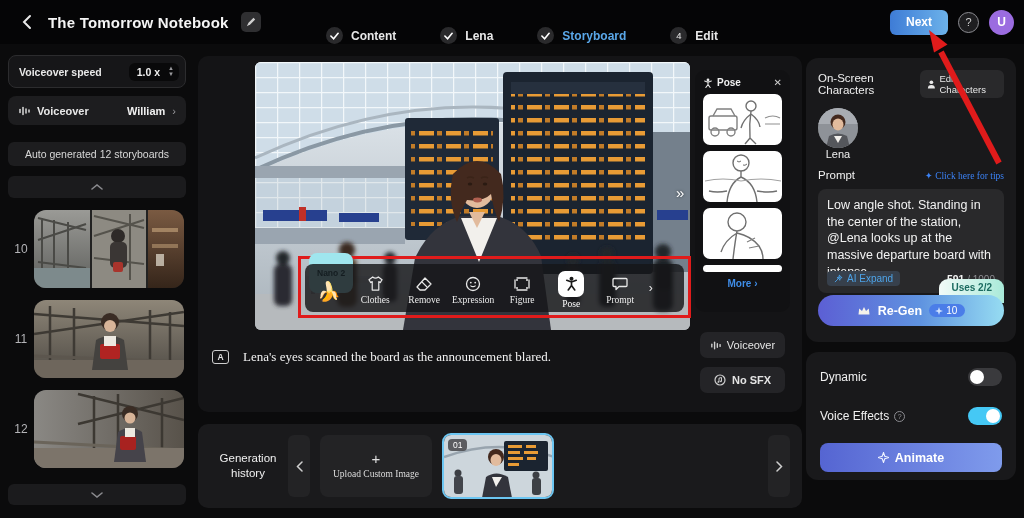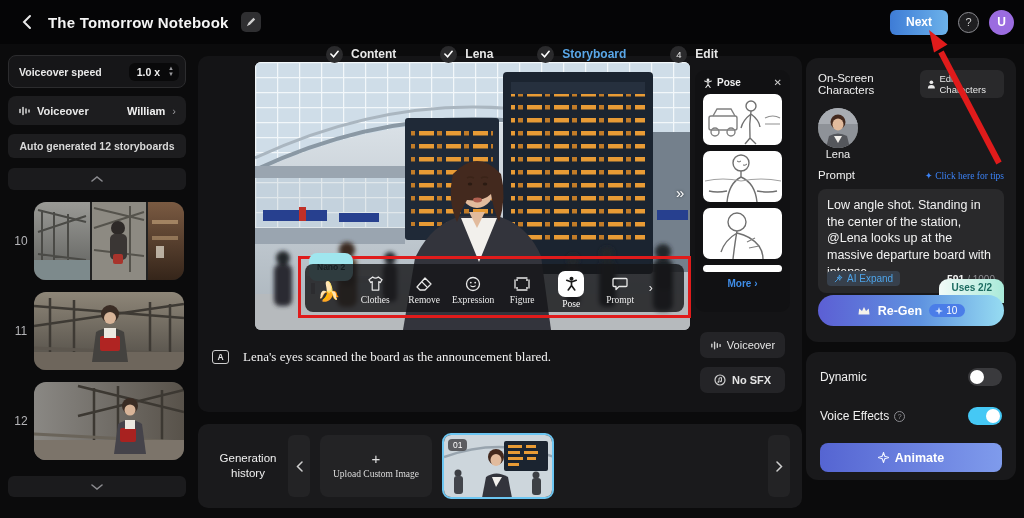--- a/index.html
+++ b/index.html
@@ -4,21 +4,21 @@
 <style>
   * { margin:0; padding:0; box-sizing:border-box; }
   html,body { width:1024px; height:518px; overflow:hidden; }
   body { background:#0b0b0c; font-family:"Liberation Sans", sans-serif; color:#f0f0f0; position:relative; }
 
   
   .topbar { position:absolute; left:0; top:0; width:1024px; height:44px; background:#050506; display:flex; align-items:center; z-index:5; }
   .back-btn { margin-left:16px; width:20px; height:20px; display:flex; align-items:center; justify-content:center; cursor:pointer; }
   .app-title { margin-left:12px; font-size:15px; font-weight:bold; color:#f5f5f5; letter-spacing:.2px; }
   .edit-title-btn { margin-left:12px; width:20px; height:20px; background:#2f2f31; border-radius:5px; display:flex; align-items:center; justify-content:center; font-size:11px; color:#cfcfcf; }
-  .steps { position:absolute; left:326px; top:0; height:44px; display:flex; align-items:center; gap:44px;margin-top:32px; }
+  .steps { position:absolute; left:326px; top:0; height:44px; display:flex; align-items:flex-end; gap:44px; }
   .step { display:flex; align-items:center; gap:8px; }
   .step-circle { width:17px; height:17px; border-radius:50%; background:#2a2a2c; display:flex; align-items:center; justify-content:center; font-size:9.5px; color:#e8e8e8; }
   .step-label { font-size:12px; font-weight:bold; color:#e8e8e8; }
   .step.active .step-label { color:#5aa7e8; }
   .topbar-right { position:absolute; right:10px; top:0; height:44px; display:flex; align-items:center; gap:10px; }
   .next-btn { width:58px; height:25px; border-radius:6px; background:linear-gradient(90deg,#3e7cd6,#6cb2ea); border:none; color:#fff; font-size:12px; font-weight:bold; font-family:"Liberation Sans",sans-serif; cursor:pointer; }
   .help-btn { width:21px; height:21px; border-radius:50%; background:#1e1e20; border:1.5px solid #8d8d92; color:#cfcfcf; font-size:11px; display:flex; align-items:center; justify-content:center; }
   .avatar-chip { width:25px; height:25px; border-radius:50%; background:#9b6ce0; color:#fff; font-size:12px; font-weight:bold; display:flex; align-items:center; justify-content:center; }
 
   
@@ -26,21 +26,21 @@
   .speed-card { height:33px; background:#161618; border:1px solid #2c2c2e; border-radius:8px; display:flex; align-items:center; padding:0 6px 0 10px; justify-content:space-between; }
   .speed-label { font-size:10.5px; color:#e8e8e8; font-weight:bold; }
   .speed-box { background:#09090a; border-radius:6px; padding:3px 5px 3px 8px; display:flex; align-items:center; gap:8px; }
   .speed-value { font-size:10.5px; color:#f0f0f0; font-weight:bold; }
   .stepper { display:flex; flex-direction:column; gap:1px; }
   .stepper span { font-size:6px; line-height:5px; color:#9a9a9e; }
   .vo-card { margin-top:8px; height:29px; background:#1d1d1f; border-radius:8px; display:flex; align-items:center; padding:0 10px; gap:7px; }
   .vo-label { font-size:11px; color:#e8e8e8; font-weight:bold; flex:1; }
   .vo-voice { font-size:11px; color:#f0f0f0; font-weight:bold; }
   .chev { color:#9a9a9e; font-size:11px; }
-  .note-card { margin-top:9px; height:24px; background:#1d1d1f; border-radius:6px; display:flex; align-items:center; justify-content:center; font-size:10.5px; color:#d8d8d8;font-weight:bold; }
+  .note-card { margin-top:17px; height:24px; background:#1d1d1f; border-radius:6px; display:flex; align-items:center; justify-content:center; font-size:10.5px; color:#d8d8d8; }
   .collapse-bar { margin-top:10px; height:22px; background:#1b1b1d; border-radius:6px; display:flex; align-items:center; justify-content:center; }
   .board-item { margin-top:12px; display:flex; align-items:center; }
   .board-num { width:26px; text-align:center; font-size:12px; color:#b4b4b8; }
   .board-thumb { width:150px; height:78px; border-radius:12px; overflow:hidden; background:#222; }
   .collapse-bar.bottom { margin-top:16px; height:21px; }
 
   
   .main-panel { position:absolute; left:198px; top:56px; width:604px; height:356px; background:#141416; border-radius:10px; }
   .stage { position:absolute; left:57px; top:6px; width:435px; height:268px; border-radius:6px; overflow:hidden; background:#333; }
   .stage-next { position:absolute; left:478px; top:128px; color:#fff; font-size:15px; text-shadow:0 0 3px rgba(0,0,0,.6); z-index:3; }
@@ -50,21 +50,21 @@
   .pose-head { display:flex; align-items:center; gap:4px; }
   .pose-title { font-size:10px; color:#f0f0f0; font-weight:bold; flex:1; }
   .pose-close { color:#cfcfcf; font-size:10px; cursor:pointer; }
   .pose-thumb { width:79px; height:51px; background:#fff; border-radius:7px; margin-top:6px; overflow:hidden; }
   .pose-thumb.partial { height:7px; margin-top:6px; }
   .pose-more { margin-top:6px; text-align:center; font-size:10px; color:#3f8de8; font-weight:bold; }
 
   
   .red-rect { position:absolute; left:100px; top:200px; width:393px; height:62px; border:3px solid #e01b1b; z-index:5; }
   .edit-toolbar { position:absolute; left:4px; top:5px; width:379px; height:48px; background:rgba(22,22,24,.82); border-radius:8px; display:flex; align-items:center; padding:0 6px 0 10px; }
-  .nano-badge { position:absolute; left:8px; top:-6px; background:#9fe6ee; color:#0b3b42; font-size:8.5px; font-weight:bold; padding:9px 8px; border-radius:8px; }
+  .nano-badge { position:absolute; left:8px; top:-6px; background:#9fe6ee; color:#0b3b42; font-size:8.5px; font-weight:bold; padding:15px 8px; border-radius:8px; }
   .banana { font-size:19px; margin:6px 10px 0 2px; }
   .tool-item { width:49px; display:flex; flex-direction:column; align-items:center; gap:2px; margin-top:3px; }
   .tool-icon { height:18px; display:flex; align-items:center; justify-content:center; }
   .tool-label { font-size:9.5px; color:#ececec; font-family:"Liberation Serif",serif; }
   .tool-item.active .tool-icon { width:26px; height:26px; background:#fff; border-radius:7px; }
   .tool-chev { margin-left:4px; color:#e8e8e8; font-size:12px; }
 
   
   .caption-row { position:absolute; left:14px; top:293px; width:450px; display:flex; align-items:center; gap:14px; }
   .cap-icon { width:17px; height:14px; border:1.4px solid #cfcfcf; border-radius:3px; color:#e4e4e4; font-size:8.5px; display:flex; align-items:center; justify-content:center; font-weight:bold; }

